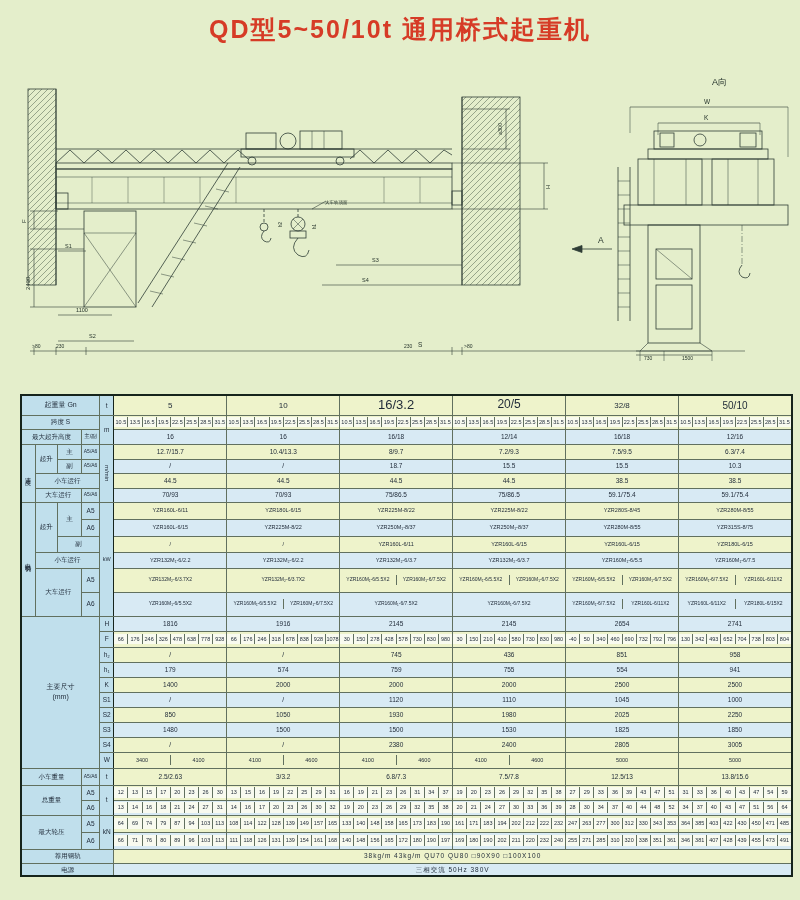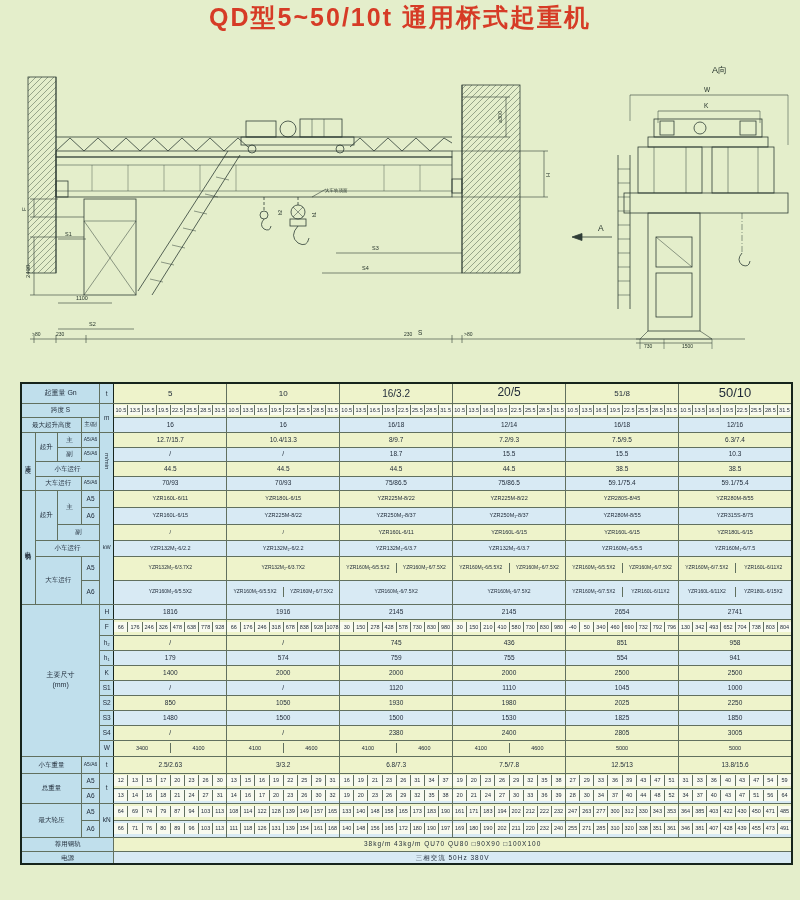--- a/index.html
+++ b/index.html
@@ -1,17 +1,17 @@
 <!DOCTYPE html>
 <html><head>
 <meta charset="utf-8">
 <style>
   html,body{margin:0;padding:0;}
   body{width:800px;height:900px;background:#e4eecb;font-family:"Liberation Sans",sans-serif;overflow:hidden;}
-  .title{ text-align:center;padding-top:1px;font-size:25px;font-weight:bold;color:#d63b26;letter-spacing:2px;height:32px;}
+  .title{ text-align:center;padding-top:13px;font-size:25px;font-weight:bold;color:#d63b26;letter-spacing:2px;height:32px;}
   .drawwrap{width:664px;height:336px;margin-top:8px;}
   svg text{font-family:"Liberation Sans",sans-serif;fill:#26342c;}
   table{border-collapse:collapse;table-layout:fixed;width:773px;margin:5px 0 0 20px;border:2px solid #16241c;background:#eef3cb;}
   td,th{border:1px solid #61705f;padding:0;font-size:6.5px;font-weight:normal;color:#1d2836;text-align:center;vertical-align:middle;overflow:hidden;line-height:1.15;}
   th{background:#c0dfec;}
   tr.sec>td,tr.sec>th{border-top:1.6px solid #16241c;}
   td.g,th.g{border-left:1.6px solid #16241c;}
   th.ue{border-right:1.6px solid #16241c;}
   tr.y td.d{background:#eef3cb;}
   tr.b td.d{background:#d8eaf4;}
@@ -233,24 +233,24 @@
       <col style="width:14px">
   <col span="48" style="width:14px">
 </colgroup>
 <tbody>
 
 <tr class="sec y" style="height:20px">
   <th colspan="4" style="font-size:7px">起重量 Gn</th>
   <th class="ue">t</th>
   <td class="d g" colspan="8" style="font-size:8px">5</td>
   <td class="d g" colspan="8" style="font-size:8px">10</td>
-  <td class="d g" colspan="8" style="font-size:10px">16/3.2</td>
+  <td class="d g" colspan="8" style="font-size:13px">16/3.2</td>
   <td class="d g" colspan="8" style="font-size:12px">20/5</td>
-  <td class="d g" colspan="8" style="font-size:8px">51/8</td>
-  <td class="d g" colspan="8" style="font-size:13px">50/10</td>
+  <td class="d g" colspan="8" style="font-size:8px">32/8</td>
+  <td class="d g" colspan="8" style="font-size:10px">50/10</td>
 </tr>
 
 <tr class="y" style="height:14px">
   <th colspan="4">跨度 S</th>
   <th class="ue" rowspan="2">m</th>
   <td class="d g white" colspan="8">
           <div class="mcwrap">
             <span class="mc">10.5</span>
             <span class="mc">13.5</span>
             <span class="mc">16.5</span>

